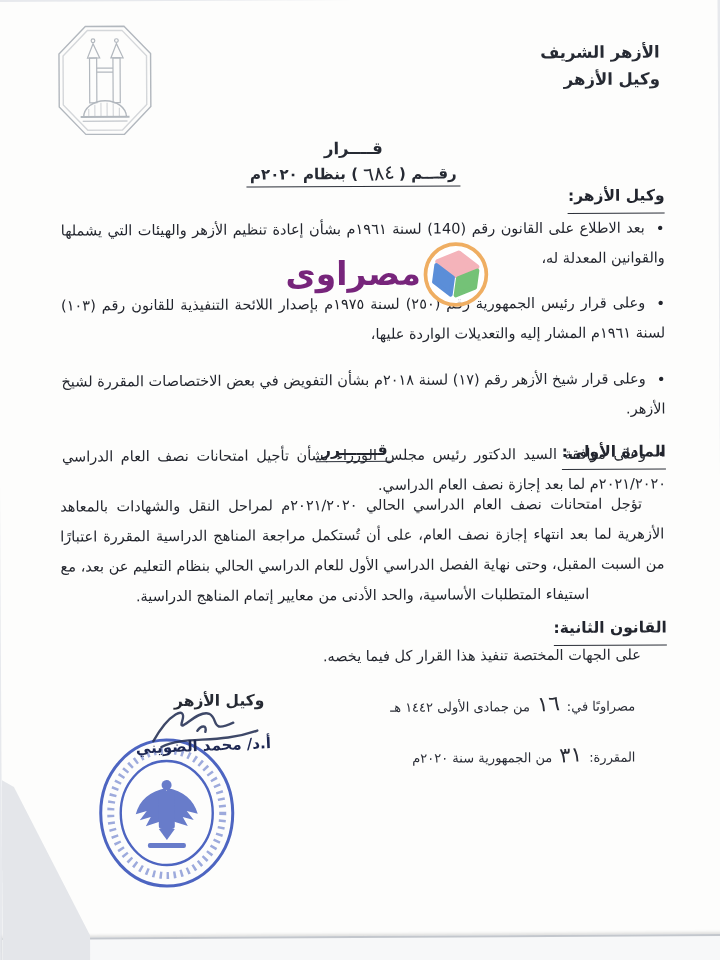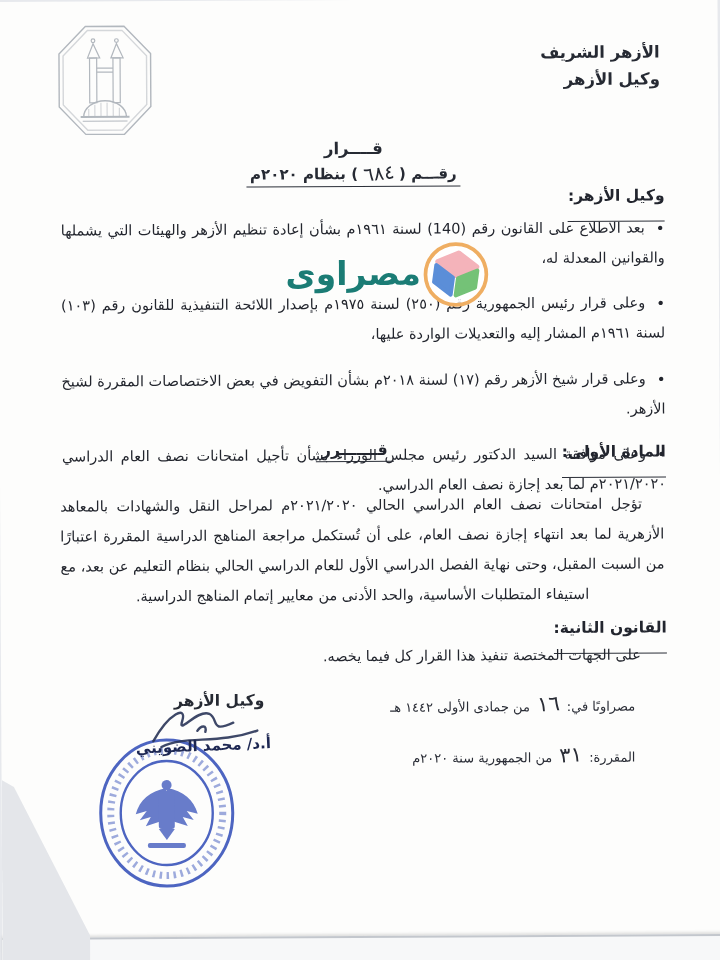--- a/index.html
+++ b/index.html
@@ -43,21 +43,21 @@
     font-size:15px;font-weight:700;color:#262a33;
   }
   .decree-number .u{border-bottom:1.7px solid #2b2f38;padding:0 4px 3px;}
   .hand{
     display:inline-block;font-weight:400;font-size:19px;
     transform:rotate(-6deg) translateY(1px);letter-spacing:1px;
   }
   .section-h{
     font-size:15.5px;font-weight:700;color:#22252e;
   }
-  .section-h .u{border-bottom:1.6px solid #2b2f38;padding-bottom:16px;}
+  .section-h .u{border-bottom:1.6px solid #2b2f38;padding-bottom:8px;}
   .authority-h{position:absolute;top:188px;right:54px;}
   .preamble{
     position:absolute;top:214px;right:54px;left:62px;
     margin:0;padding:0;list-style:none;
     font-size:14.5px;line-height:2.05;text-align:justify;color:#23262e;
   }
   .preamble li{margin-bottom:15px;}
   .preamble li::before{content:"•";font-size:15px;margin-left:11px;position:relative;top:1px;}
   .decision-h{position:absolute;top:441px;left:0;right:10px;text-align:center;}
   .decision-h .u{padding:0 6px 2px;}
@@ -86,21 +86,21 @@
     position:absolute;top:736px;left:92px;width:220px;text-align:center;
     font-size:15px;font-weight:700;color:#1d2752;
     transform:rotate(-2deg);z-index:4;
   }
   .stamp{position:absolute;left:90px;top:732px;width:150px;height:160px;z-index:2;opacity:.9;}
 
   .watermark{position:absolute;left:326px;top:240px;width:170px;height:72px;z-index:2;}
   .wm-circle{position:absolute;right:6px;top:2px;width:66px;height:66px;}
   .wm-text{
     position:absolute;right:74px;top:14px;
-    font-size:33px;font-weight:700;color:#0f766e;letter-spacing:-1px;
+    font-size:33px;font-weight:700;color:#701a75;letter-spacing:-1px;
     text-shadow:0 0 2px #fff,0 0 2px #fff;direction:rtl;opacity:.95;
   }
 </style>
 </head>
 <body>
 
 <div class="page">
   <div class="content">
 
     <svg class="emblem" viewBox="0 0 100 112">

